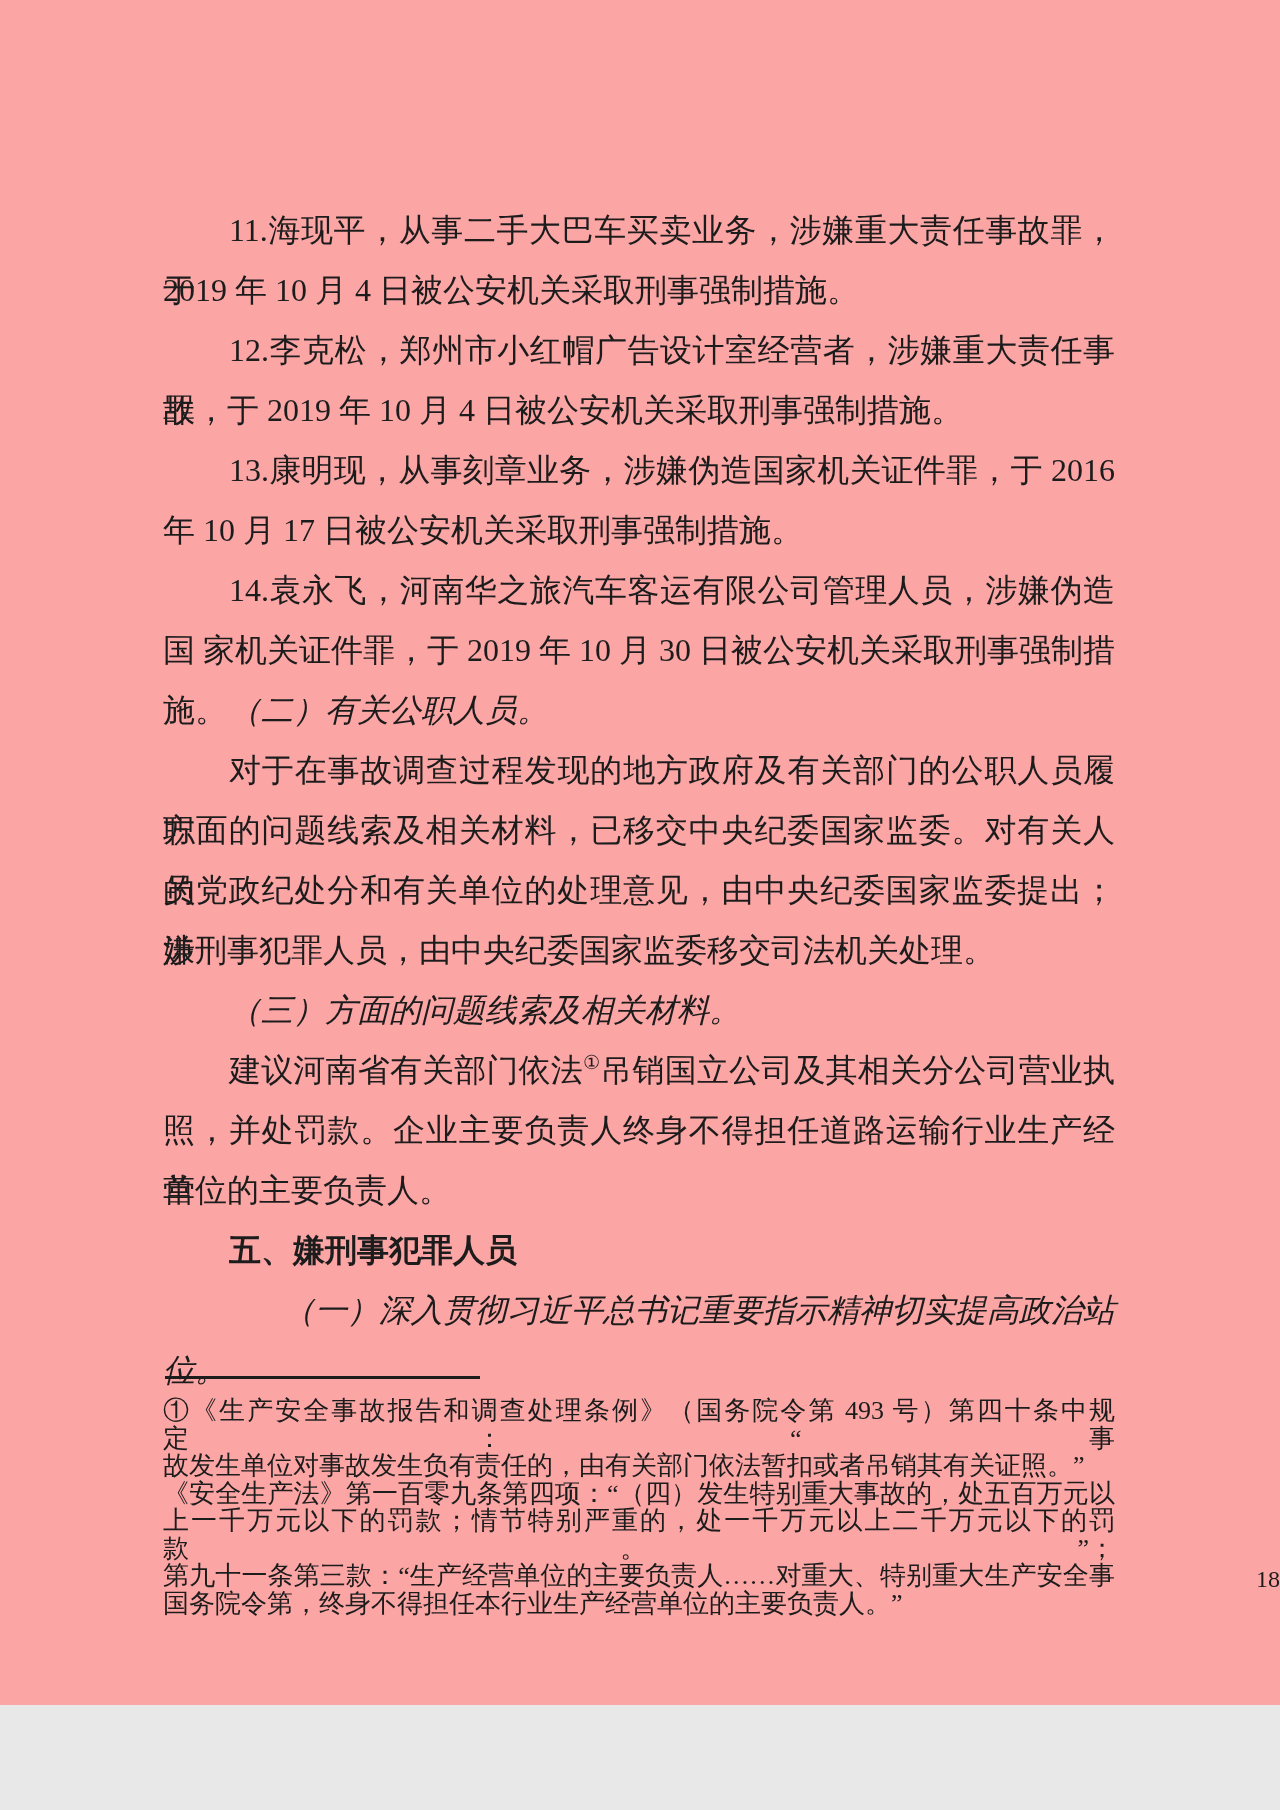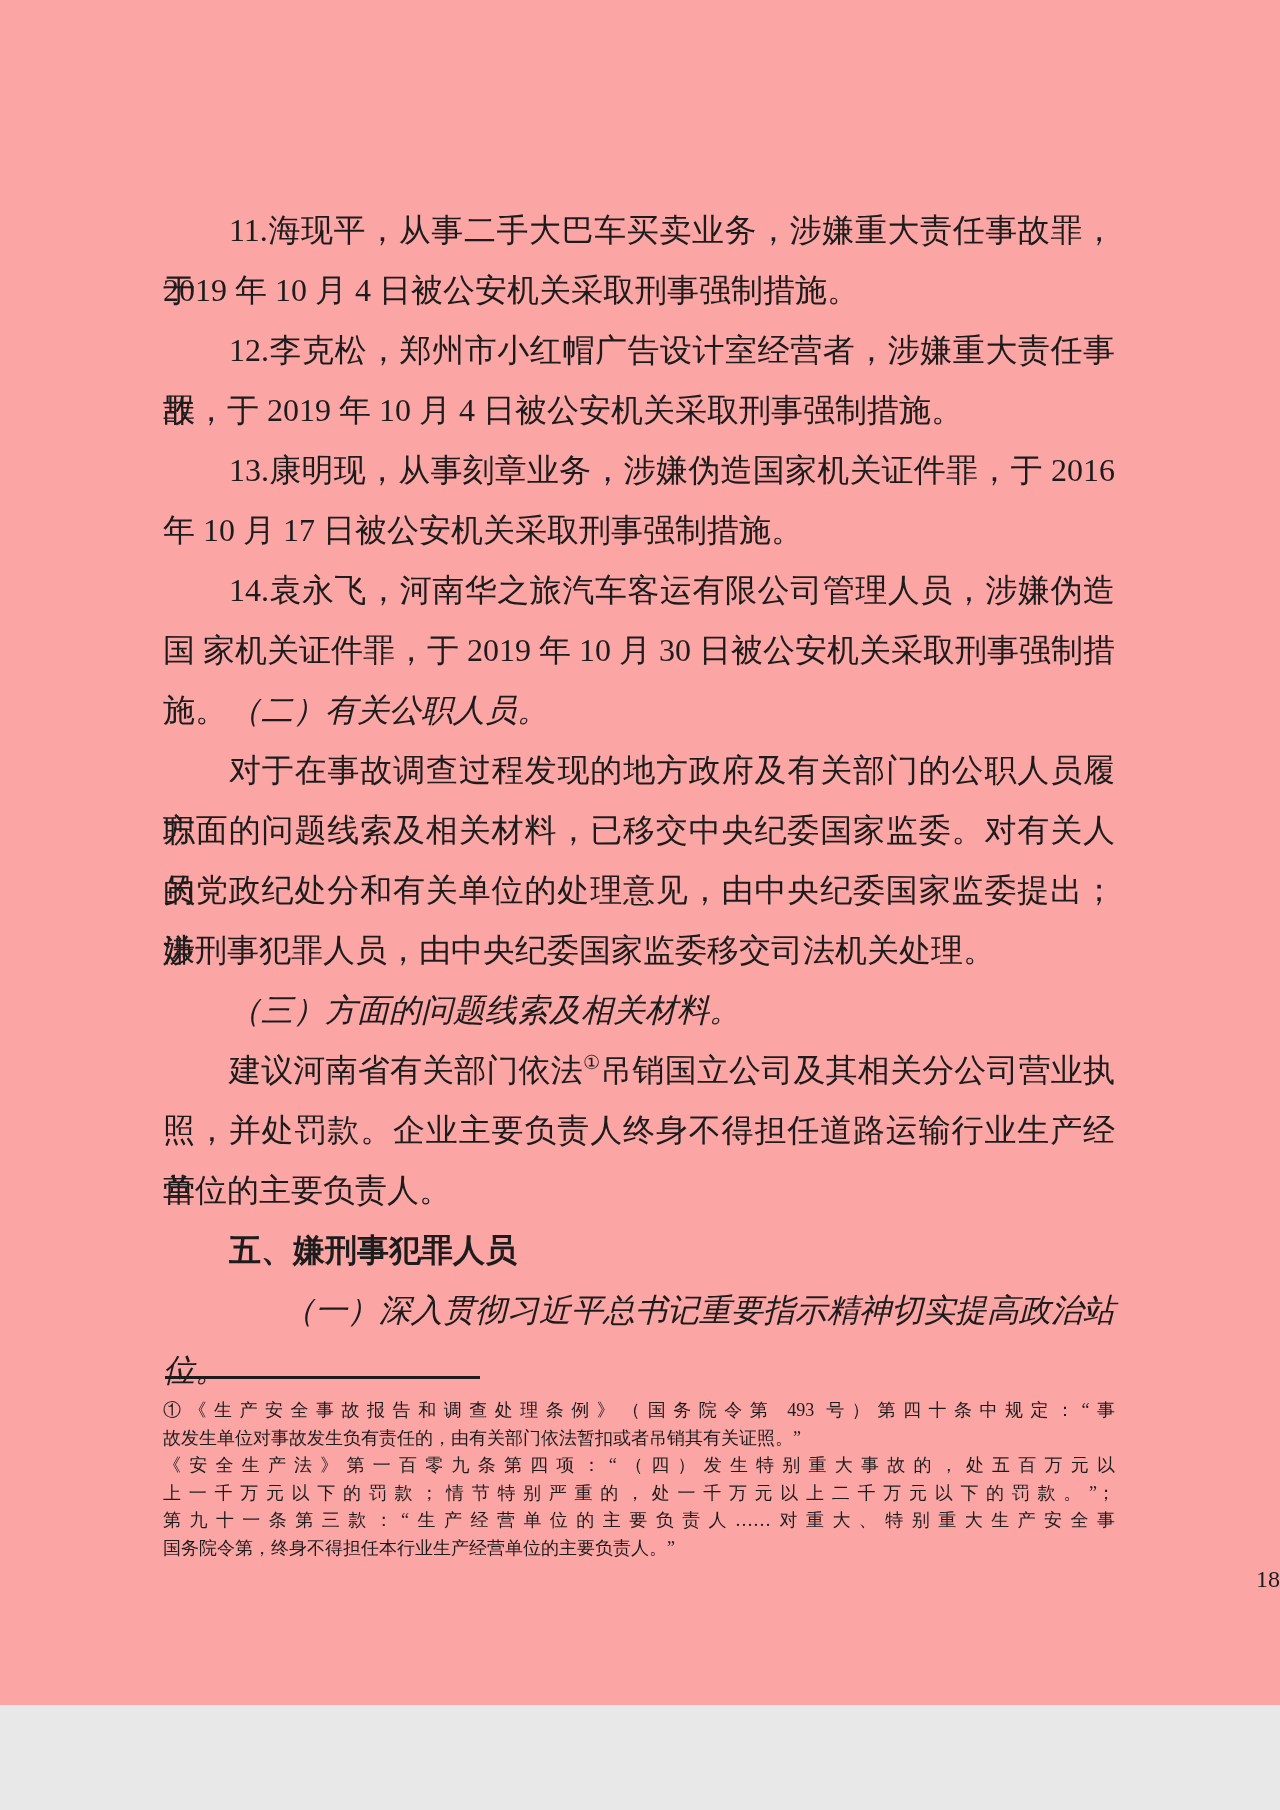--- a/index.html
+++ b/index.html
@@ -61,21 +61,21 @@
     height: 3px;
     background: #1c1c1c;
   }
   .footnote {
     position: absolute;
     left: 163px;
     top: 1397px;
     width: 952px;
   }
   .fline {
-    font-size: 18px;
+    font-size: 26px;
     line-height: 27.5px;
   }
   .pagenum {
     position: absolute;
     top: 1566px;
     left: 0;
     width: 1280px;
     text-align: right;
     font-size: 24px;
     color: #1c1c1c;

